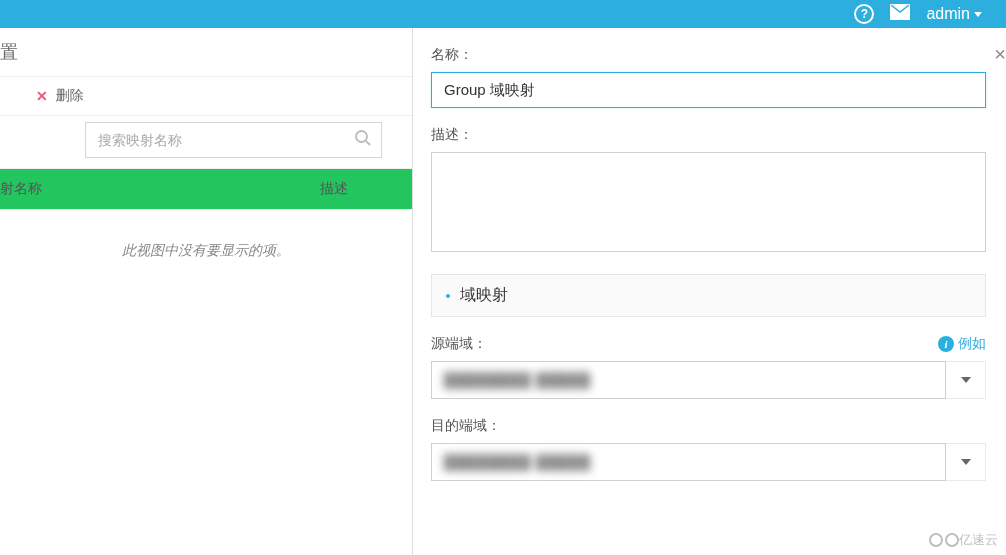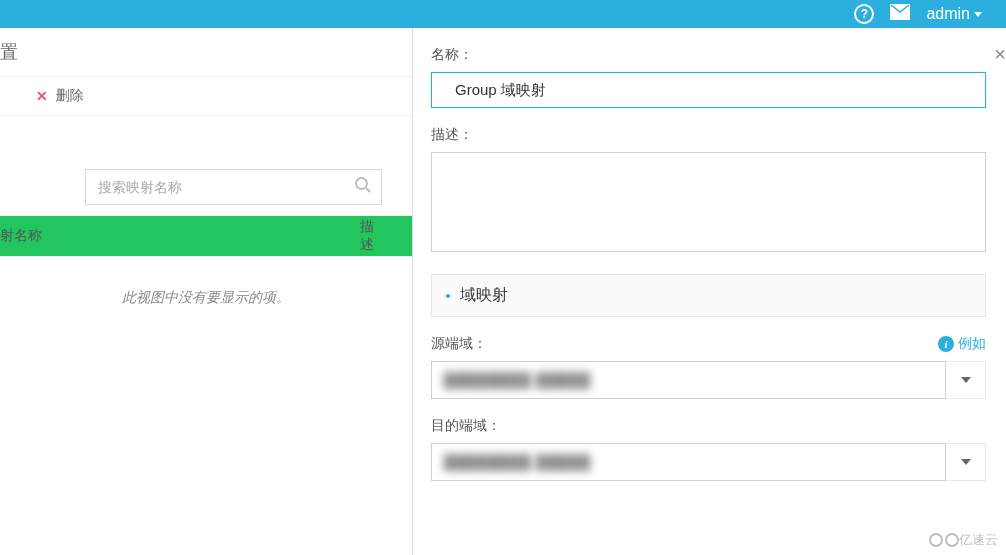--- a/index.html
+++ b/index.html
@@ -10,34 +10,34 @@
     .topbar .mail-icon svg { fill: #fff; }
     .topbar .user { font-size: 16px; display: flex; align-items: center; gap: 4px; }
     .caret-down { width: 0; height: 0; border-left: 4px solid transparent; border-right:4px solid transparent; border-top: 5px solid #fff; }
 
     .main { display: flex; height: 527px; }
     .left { width: 413px; border-right: 1px solid #ddd; background: #fff; }
     .left-head { padding: 12px 0 12px 0; border-bottom: 1px solid #eee; font-size: 18px; color: #666; }
     .toolbar { padding: 10px 0 10px 36px; display: flex; align-items: center; gap: 8px; font-size: 14px; color: #666; border-bottom: 1px solid #f0f0f0; }
     .x-ico { color: #e57; font-weight: bold; }
     .searchwrap { padding: 6px 30px 10px 85px; }
-    .searchbox { position: relative; margin-top: 47px; }
+    .searchbox { position: relative; }
     .searchbox input { width: 100%; height: 36px; border: 1px solid #d6d6d6; padding: 0 40px 0 12px; font-size: 14px; color: #888; outline: none; }
     .searchbox input::placeholder { color: #aaa; }
     .searchbox .sicon { position: absolute; right: 10px; top: 50%; transform: translateY(-50%); }
     .tbl-head { display: flex; background: #22c55e; border-top: 1px solid #eee; border-bottom: 1px solid #eee; height: 42px; align-items: center; font-size: 14px; color: #555; }
     .tbl-head .col1 { width: 320px; padding-left: 0; }
-    .tbl-head .col2 { flex: 1; padding-right: 30px; margin-left: 40px;}
+    .tbl-head .col2 { flex: 1; padding-right: 30px;}
     .empty { text-align: center; color: #888; font-size: 14px; padding: 32px 0 0 0; font-style: italic; }
 
     .right { flex: 1; padding: 18px 20px 0 18px; position: relative; background: #fff; }
     .panel-title { font-size: 22px; color: #555; margin-bottom: 22px; font-weight: 400; }
     .close-x { position: absolute; top: 15px; right: 0; font-size: 20px; color: #888; cursor: pointer; }
     .fld-label { font-size: 14px; color: #555; margin-bottom: 8px; display: flex; justify-content: space-between; align-items: center; }
-    .t-input { width: 100%; height: 36px; border: 1px solid #2caede; padding: 0 23px; font-size: 15px; color: #333; outline: none; margin-bottom: 18px; box-shadow: 0 0 2px rgba(44,174,222,.3); }
+    .t-input { width: 100%; height: 36px; border: 1px solid #2caede; padding: 0 12px; font-size: 15px; color: #333; outline: none; margin-bottom: 18px; box-shadow: 0 0 2px rgba(44,174,222,.3); }
     .t-area { width: 100%; height: 100px; border: 1px solid #cfcfcf; padding: 8px 12px; font-size: 14px; color: #333; outline: none; margin-bottom: 18px; resize: none; }
     
     .section-head { border: 1px solid #e6e6e6; background: #fafafa; padding: 10px 14px; font-size: 16px; color: #333; margin-bottom: 18px; display:flex; align-items:center; gap:10px;}
     .bullet { width:4px;height:4px;background:#2caede;border-radius:50%; display:inline-block;}
     
     .example-link { color: #2caede; font-size: 14px; display: flex; align-items: center; gap: 4px; cursor: pointer; }
     .info-i { display:inline-flex; width:16px;height:16px;border-radius:50%;background:#2caede;color:#fff;align-items:center;justify-content:center;font-size:11px;font-weight:bold;font-style:italic;font-family:serif;}
 
     .dd { display: flex; margin-bottom: 18px; }
     .dd-body { flex: 1; height: 38px; border: 1px solid #cfcfcf; display: flex; align-items: center; padding: 0 12px; }

